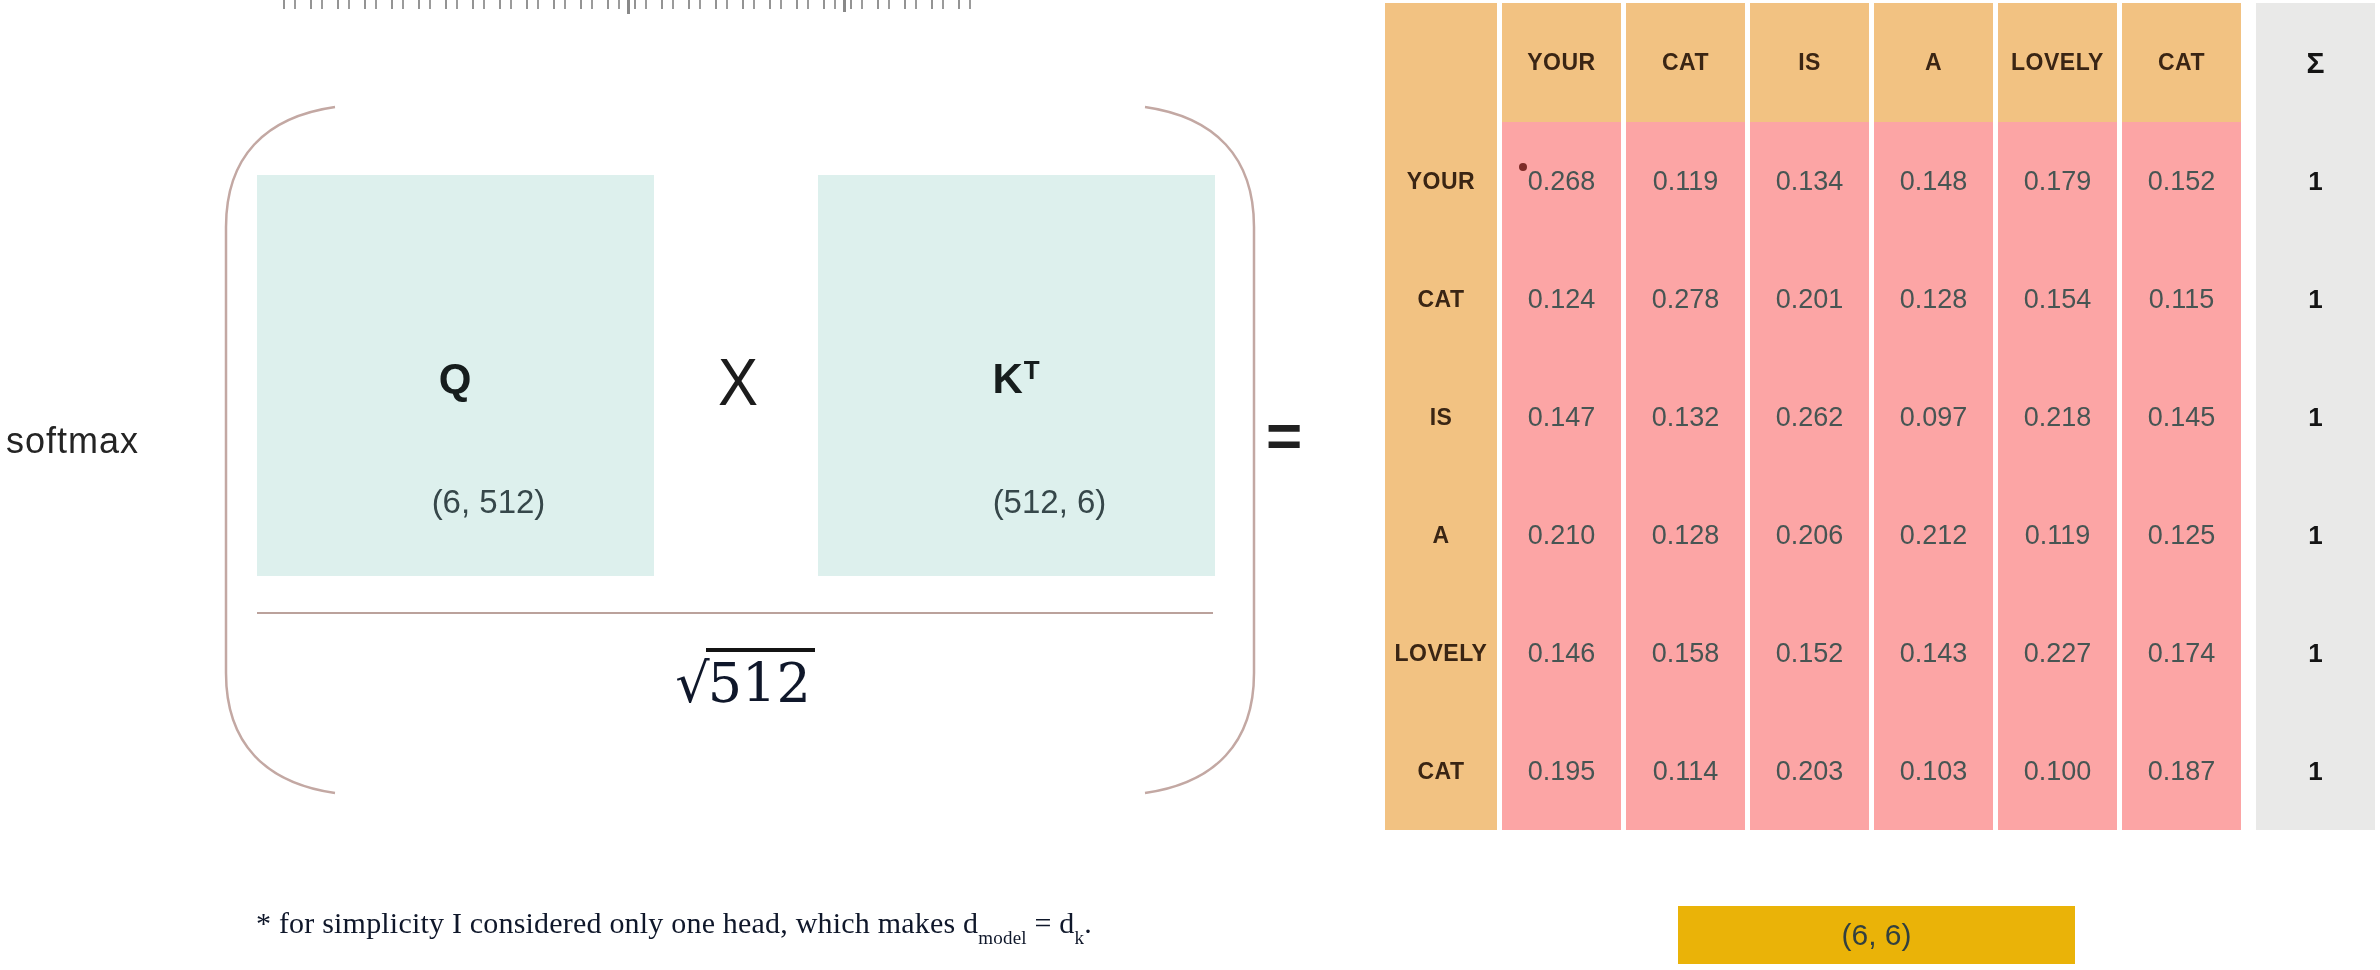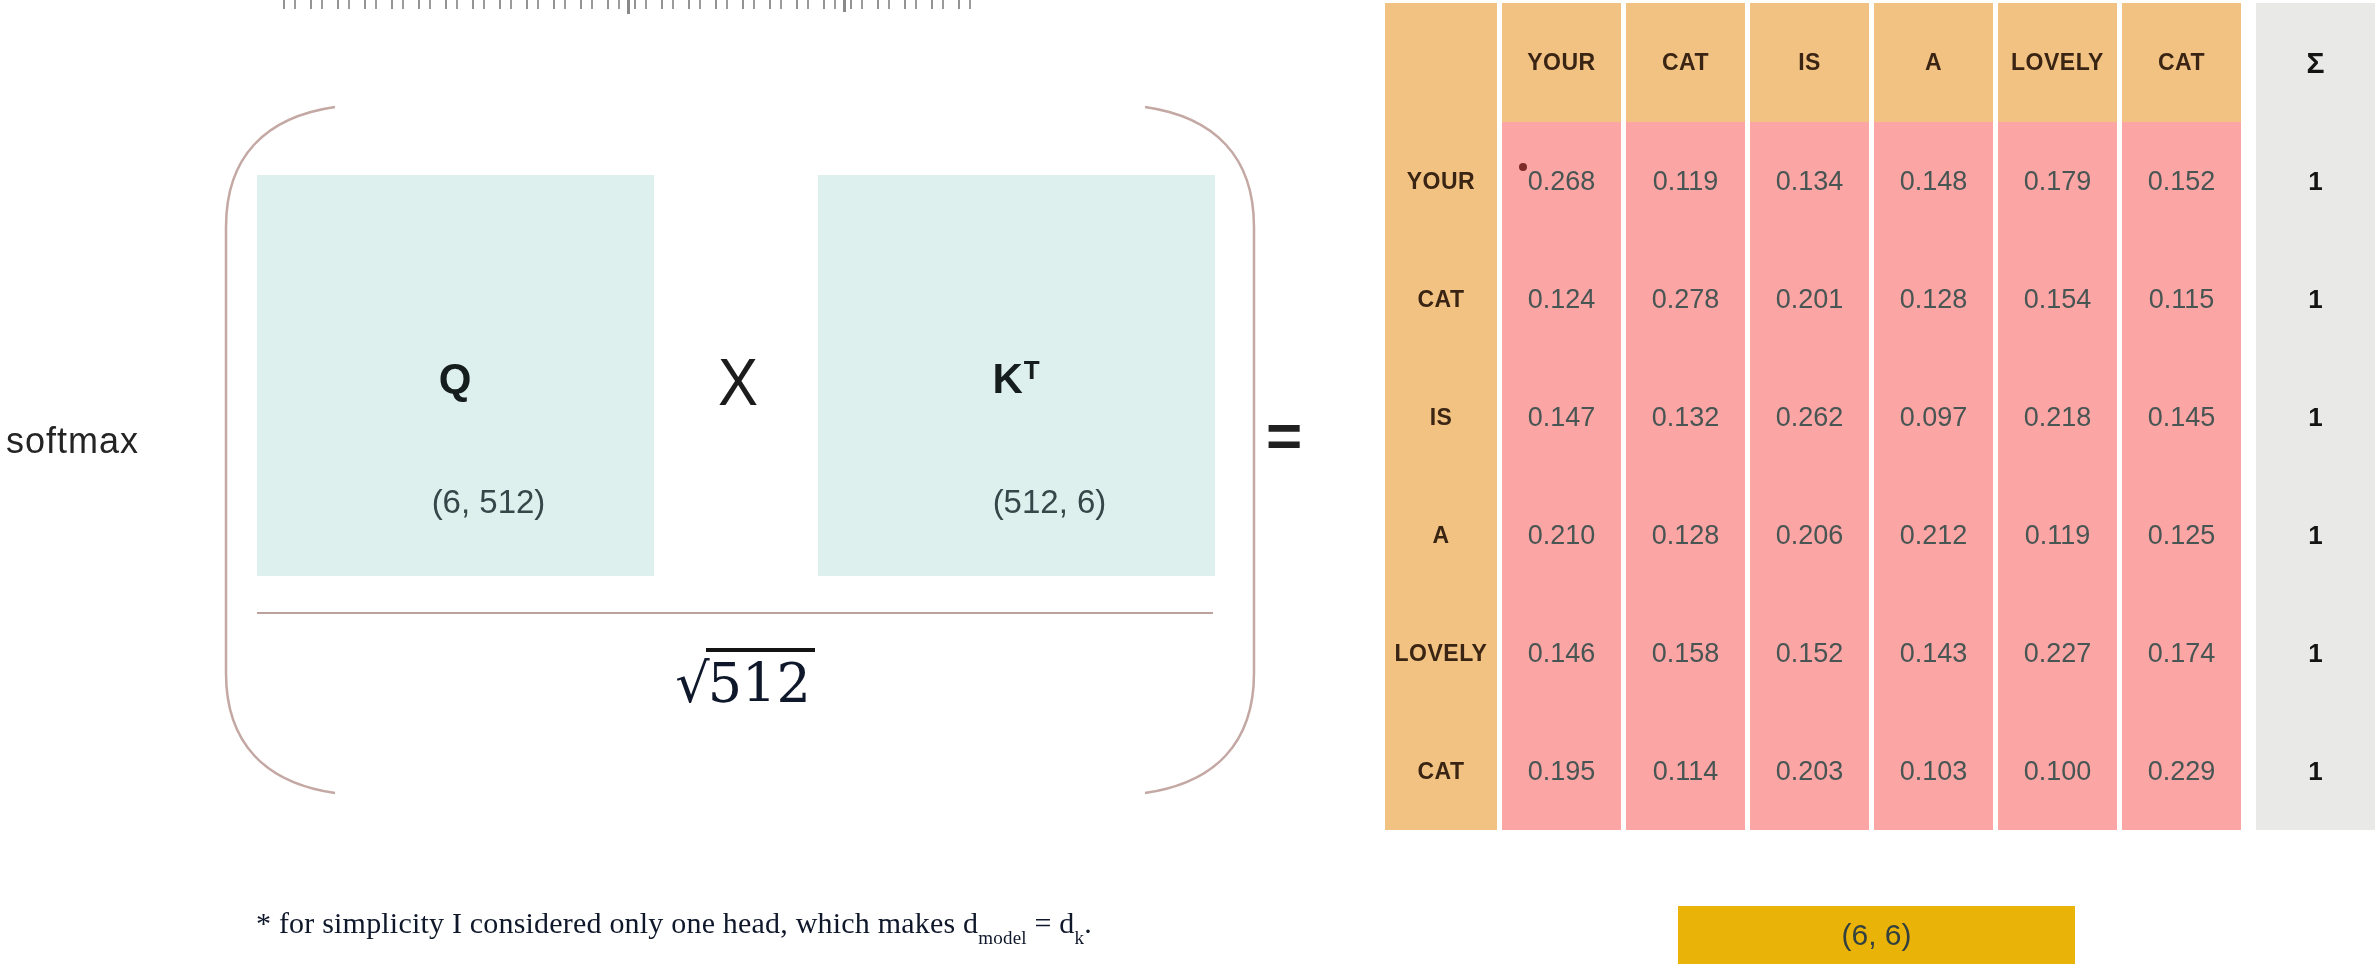--- a/index.html
+++ b/index.html
@@ -214,21 +214,21 @@
       <div class="cell sum-cell">1</div>
     </div>
 
     <div class="trow">
       <div class="cell label-cell">CAT</div>
       <div class="cell val-cell">0.195</div>
       <div class="cell val-cell">0.114</div>
       <div class="cell val-cell">0.203</div>
       <div class="cell val-cell">0.103</div>
       <div class="cell val-cell">0.100</div>
-      <div class="cell val-cell">0.229</div>
+      <div class="cell val-cell">0.187</div>
       <div class="cell sum-cell">1</div>
     </div>
 
   </div>
 
   <div class="red-dot"></div>
 
   <div class="shape-box">(6, 6)</div>
 
   <div class="footnote"><span>* for simplicity I considered only one head, which makes d</span><sub>model</sub><span> = d</span><sub>k</sub><span>.</span></div>

